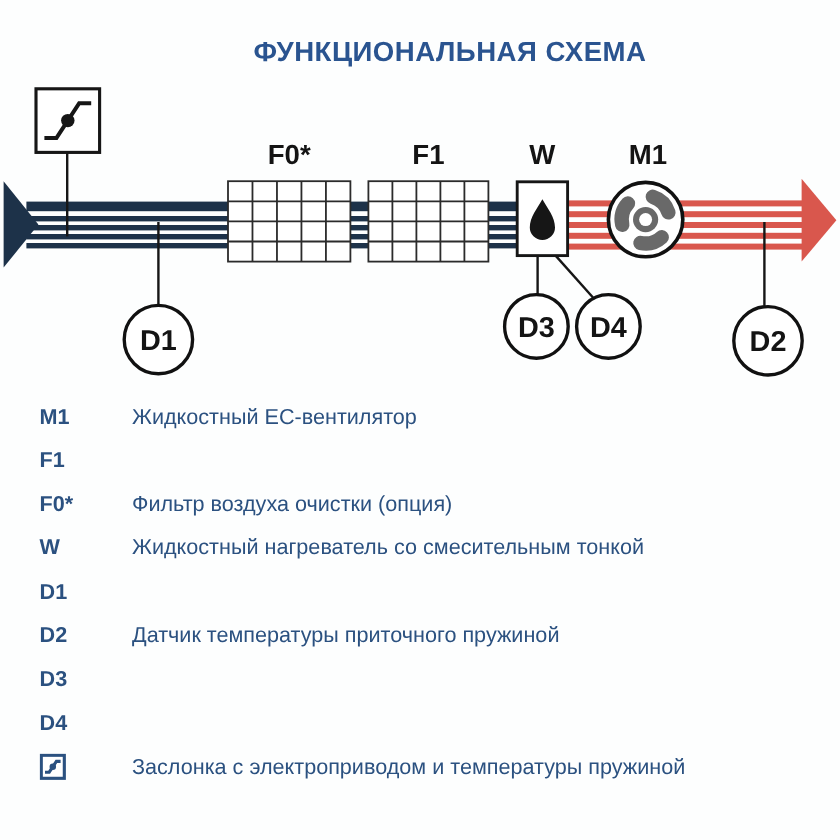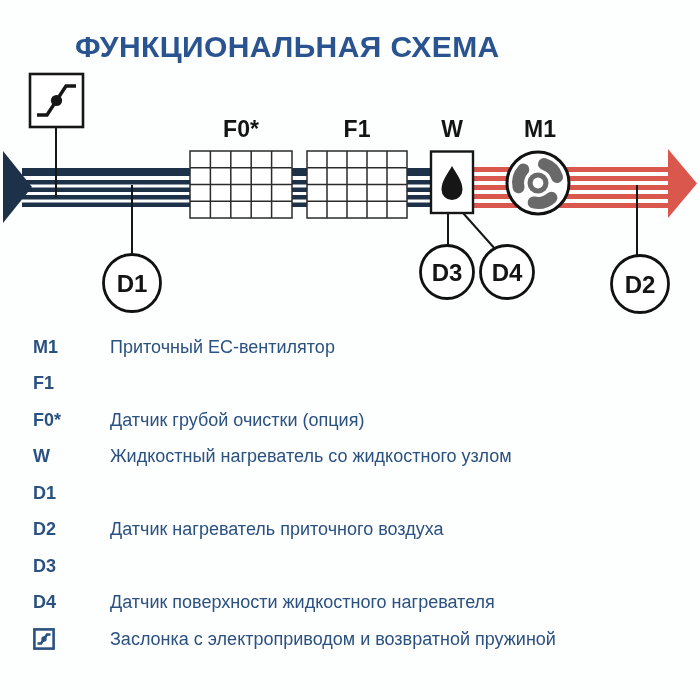--- a/index.html
+++ b/index.html
@@ -1,22 +1,22 @@
 <!DOCTYPE html>
 <html><head>
 <meta charset="utf-8">
 <style>
   html,body{margin:0;padding:0;}
   body{
     width:700px;height:700px;position:relative;background:#fdfefe;
     font-family:"Liberation Sans","DejaVu Sans",sans-serif;overflow:hidden;
   }
   .title{
-    position:absolute;top:30px;left:75px;width:600px;text-align:left;
-    font-size:30px;font-weight:bold;letter-spacing:.4px;color:#2a5490;
+    position:absolute;top:30px;left:75px;width:600px;text-align:center;
+    font-size:23px;font-weight:bold;letter-spacing:.4px;color:#2a5490;
   }
   .diagram{position:absolute;top:0;left:0;}
   .diagram text{font-family:"Liberation Sans","DejaVu Sans",sans-serif;}
   .comp-label{font-size:23px;font-weight:600;fill:#141414;}
   .sensor-label{font-size:24px;font-weight:600;fill:#141414;}
   .legend{position:absolute;top:329px;left:33px;width:650px;}
   .legend-row{height:36.5px;display:flex;align-items:center;}
   .legend-key{
     width:77px;flex:0 0 77px;font-size:18px;font-weight:bold;color:#2b5180;
   }
@@ -109,50 +109,49 @@
   </g>
   <g>
     <circle cx="640" cy="284" r="28.5" fill="#fff" stroke="#111" stroke-width="2.8"></circle>
     <text class="sensor-label" x="640" y="292.5" text-anchor="middle">D2</text>
   </g>
 </svg>
 
 <div class="legend">
   <div class="legend-row">
     <span class="legend-key">M1</span>
-    <span class="legend-text">Приточный EC-вентилятор</span>
+    <span class="legend-text">Жидкостный EC-вентилятор</span>
   </div>
   <div class="legend-row">
     <span class="legend-key">F1</span>
   </div>
   <div class="legend-row">
     <span class="legend-key">F0*</span>
-    <span class="legend-text">Датчик грубой очистки (опция)</span>
+    <span class="legend-text">Фильтр воздуха очистки (опция)</span>
   </div>
   <div class="legend-row">
     <span class="legend-key">W</span>
-    <span class="legend-text">Жидкостный нагреватель со жидкостного узлом</span>
+    <span class="legend-text">Жидкостный нагреватель со смесительным тонкой</span>
   </div>
   <div class="legend-row">
     <span class="legend-key">D1</span>
   </div>
   <div class="legend-row">
     <span class="legend-key">D2</span>
-    <span class="legend-text">Датчик нагреватель приточного воздуха</span>
+    <span class="legend-text">Датчик температуры приточного пружиной</span>
   </div>
   <div class="legend-row">
     <span class="legend-key">D3</span>
   </div>
   <div class="legend-row">
     <span class="legend-key">D4</span>
-    <span class="legend-text">Датчик поверхности жидкостного нагревателя</span>
   </div>
   <div class="legend-row">
     <span class="legend-key">
       <svg class="legend-damper" width="22" height="22" viewBox="0 0 22 22">
         <rect x="1.4" y="1.4" width="19.2" height="19.2" fill="#fff" stroke="#2b5180" stroke-width="2.6"></rect>
         <polyline points="4.5,15.5 8,15.5 14,6.5 17.5,6.5" fill="none" stroke="#2b5180" stroke-width="2.6"></polyline>
         <circle cx="11" cy="11" r="2.7" fill="#2b5180"></circle>
       </svg>
     </span>
-    <span class="legend-text">Заслонка с электроприводом и возвратной пружиной</span>
+    <span class="legend-text">Заслонка с электроприводом и температуры пружиной</span>
   </div>
 </div>
 
 </body></html>

